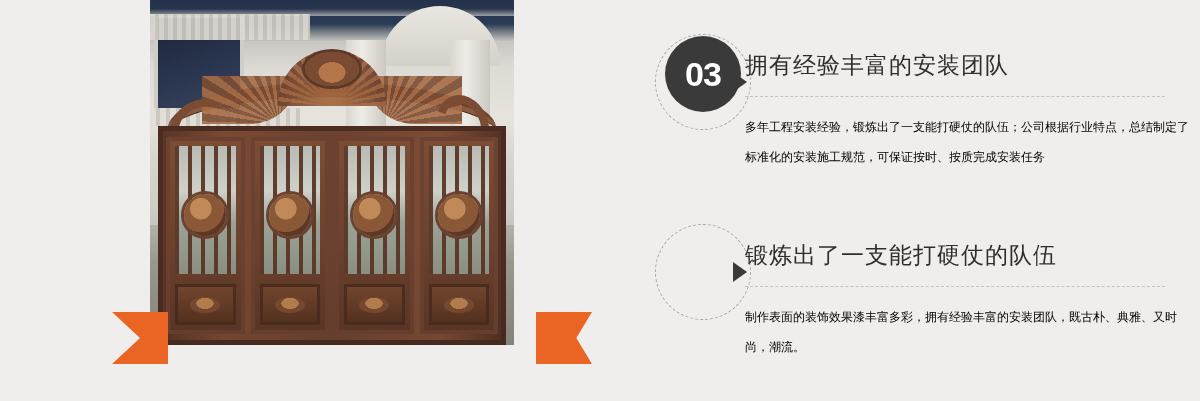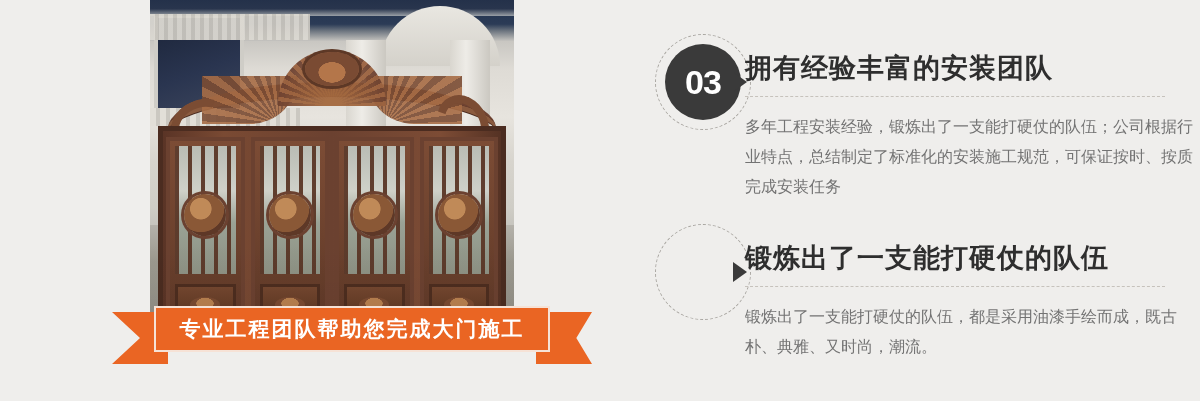--- a/index.html
+++ b/index.html
@@ -279,21 +279,21 @@
   .badge-dashed {
     position: absolute;
     left: 0; top: 0;
     width: 96px; height: 96px;
     border: 1px dashed #a9a6a1;
     border-radius: 50%;
     box-sizing: border-box;
   }
   .badge-circle {
     position: absolute;
-    left: 10px; top: 10px;
+    left: 10px; top: 2px;
     width: 76px; height: 76px;
     border-radius: 50%;
     background: #3a3a3a;
     display: flex;
     align-items: center;
     justify-content: center;
   }
   .badge-circle span {
     color: #ffffff;
     font-size: 34px;
@@ -308,42 +308,42 @@
     width: 0; height: 0;
     border-top: 10px solid transparent;
     border-bottom: 10px solid transparent;
     border-left: 14px solid #3a3a3a;
   }
 
   .feature-title {
     position: absolute;
     left: 90px;
     top: 16px;
-    font-size: 27px;
-    font-weight: bold;
+    font-size: 23px;
+    font-weight: normal;
     color: #2e2e2e;
     letter-spacing: 1px;
     white-space: nowrap;
     font-family: "DejaVu Sans", "Liberation Sans", sans-serif;
   }
   .feature-rule {
     position: absolute;
     left: 90px;
     top: 62px;
     width: 420px;
     border-top: 1px dashed #c6c2bc;
   }
   .feature-body {
     position: absolute;
     left: 90px;
     top: 78px;
     width: 450px;
-    font-size: 16px;
+    font-size: 12px;
     line-height: 30px;
-    color: #737373;
+    color: #000000;
     font-family: "DejaVu Sans", "Liberation Sans", sans-serif;
   }
 </style>
 </head>
 <body>
 
 <div id="page">
 
   <div class="photo-block">
     <div class="photo-sky"></div>
@@ -384,23 +384,20 @@
           <div class="panel"></div>
         </div>
       </div>
     </div>
     <div class="photo-shade"></div>
   </div>
 
   <div class="ribbon">
     <div class="ribbon-tail left"></div>
     <div class="ribbon-tail right"></div>
-    <div class="ribbon-body">
-      <span>专业工程团队帮助您完成大门施工</span>
-    </div>
   </div>
 
   <div class="features">
 
     <div class="feature f1">
       <div class="badge-wrap">
         <div class="badge-dashed"></div>
         <div class="badge-circle">
           <span>03</span>
         </div>
@@ -411,17 +408,17 @@
       <div class="feature-body">多年工程安装经验，锻炼出了一支能打硬仗的队伍；公司根据行业特点，总结制定了标准化的安装施工规范，可保证按时、按质完成安装任务</div>
     </div>
 
     <div class="feature f2">
       <div class="badge-wrap">
         <div class="badge-dashed"></div>
         <div class="badge-point"></div>
       </div>
       <div class="feature-title">锻炼出了一支能打硬仗的队伍</div>
       <div class="feature-rule"></div>
-      <div class="feature-body">锻炼出了一支能打硬仗的队伍，都是采用油漆手绘而成，既古朴、典雅、又时尚，潮流。</div>
+      <div class="feature-body">制作表面的装饰效果漆丰富多彩，拥有经验丰富的安装团队，既古朴、典雅、又时尚，潮流。</div>
     </div>
 
   </div>
 </div>
 
 </body></html>

